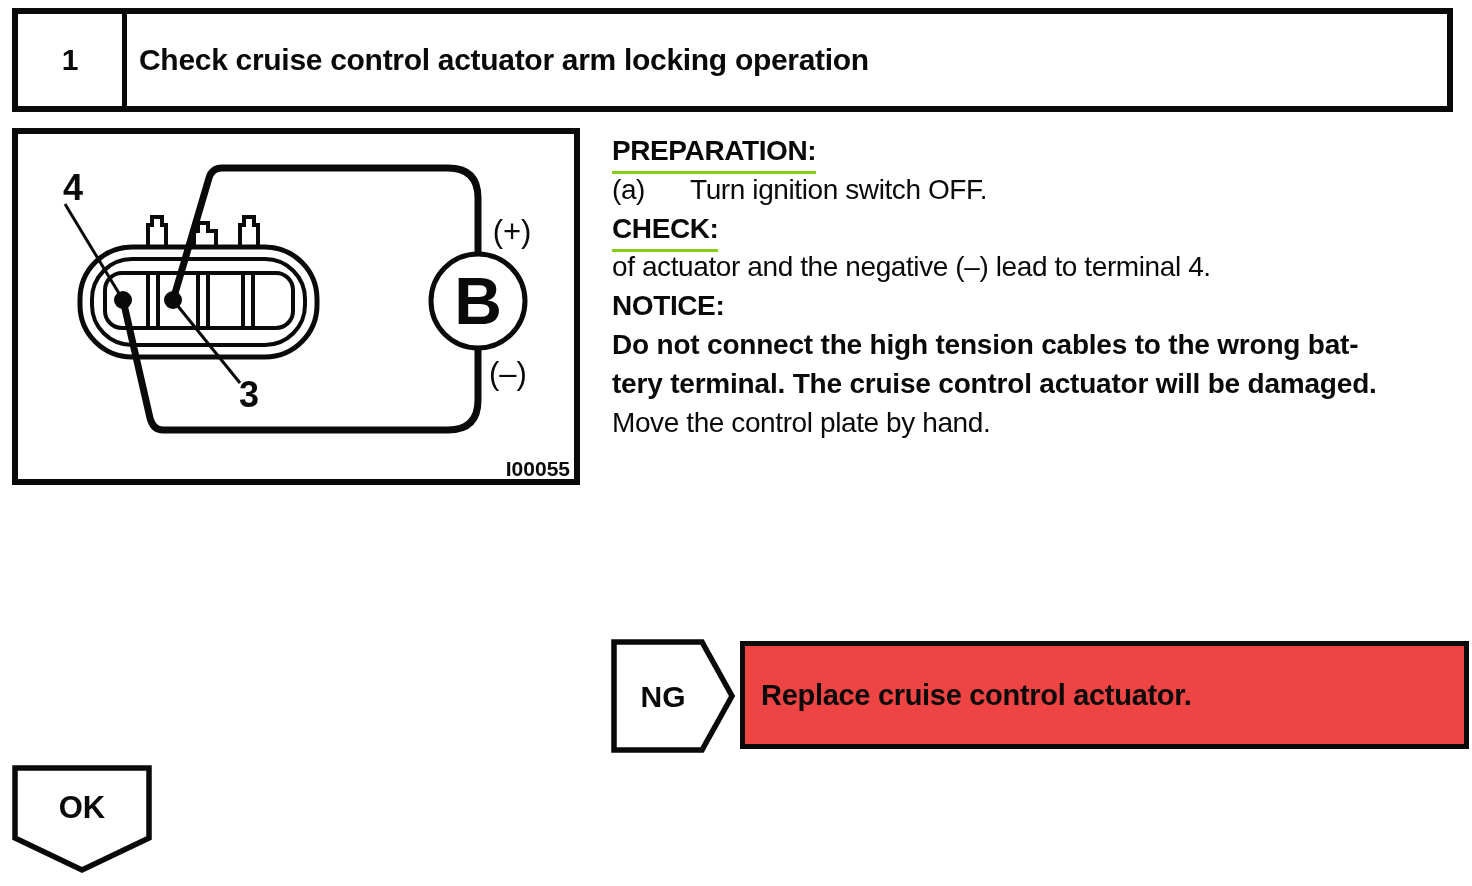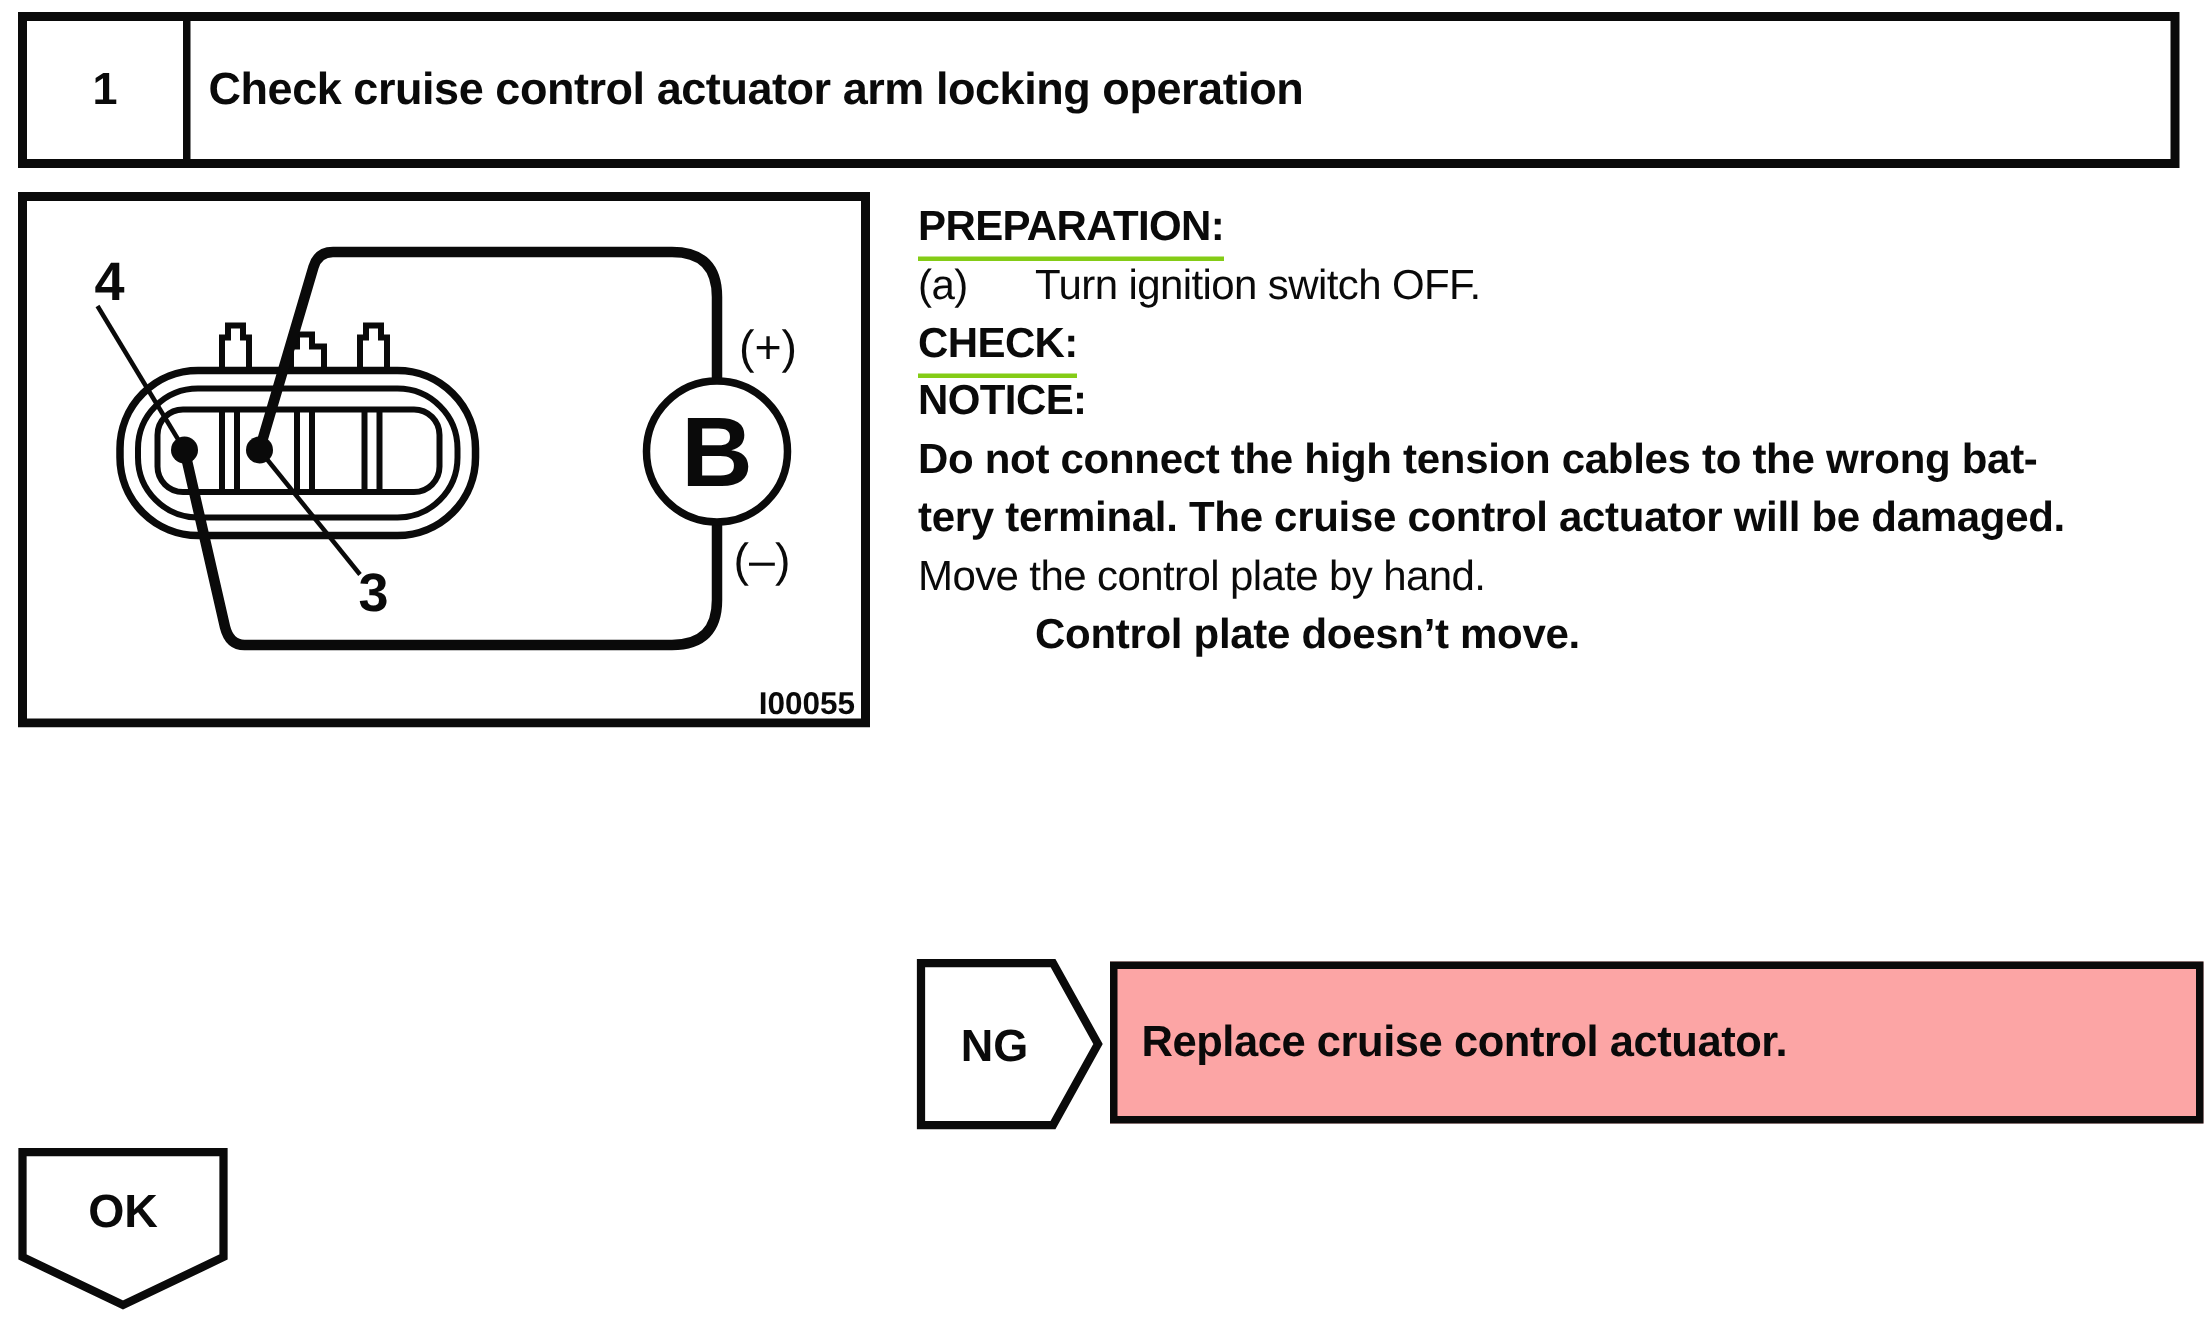--- a/index.html
+++ b/index.html
@@ -37,21 +37,21 @@
   .hd{font-weight:bold;}
   .bold{font-weight:bold;letter-spacing:-0.2px;}
   .pfx{display:inline-block;width:78px;}
   .indent{padding-left:78px;}
   
   .ng-arrow{position:absolute;left:610px;top:638px;}
   .ng-box{
     position:absolute;left:740px;top:641px;width:703px;height:98px;
     border:5px solid #0a0a0a;display:flex;align-items:center;
     padding-left:16px;font-weight:bold;font-size:29px;letter-spacing:-0.3px;
-    background:#fca5a5;
+    background:#ef4444;
   }
   
   .ok-arrow{position:absolute;left:10px;top:763px;}
   svg text{fill:#0a0a0a;}
 </style>
 </head>
 <body>
 
 <div class="step-header">
   <div class="step-num-cell">1</div>
@@ -99,25 +99,25 @@
     <text x="500" y="114" font-size="31" text-anchor="middle">(+)</text>
     <text x="496" y="256" font-size="31" text-anchor="middle">(–)</text>
     <text x="558" y="348" font-size="21" font-weight="bold" text-anchor="end">I00055</text>
   </svg>
 </div>
 
 <div class="instructions">
   <div class="tline hd"><span class="u">PREPARATION:</span></div>
   <div class="tline"><span class="pfx">(a)</span><span>Turn ignition switch OFF.</span></div>
   <div class="tline hd"><span class="u">CHECK:</span></div>
+  <div class="tline">of actuator and the negative (–) lead to terminal 4.</div>
   <div class="tline hd">NOTICE:</div>
   <div class="tline bold">Do not connect the high tension cables to the wrong bat-</div>
   <div class="tline bold">tery terminal. The cruise control actuator will be damaged.</div>
   <div class="tline">Move the control plate by hand.</div>
-  <div class="tline bold indent">Control plate doesn’t move.</div>
 </div>
 
 <div class="ng-arrow">
   <svg width="128" height="116" viewBox="0 0 128 116">
     <polygon points="4,4 92,4 122,58 92,112 4,112" fill="#fff" stroke="#0a0a0a" stroke-width="5.5"></polygon>
     <text x="53" y="69" font-size="30" font-weight="bold" text-anchor="middle">NG</text>
   </svg>
 </div>
 <div class="ng-box">
   <span>Replace cruise control actuator.</span>

